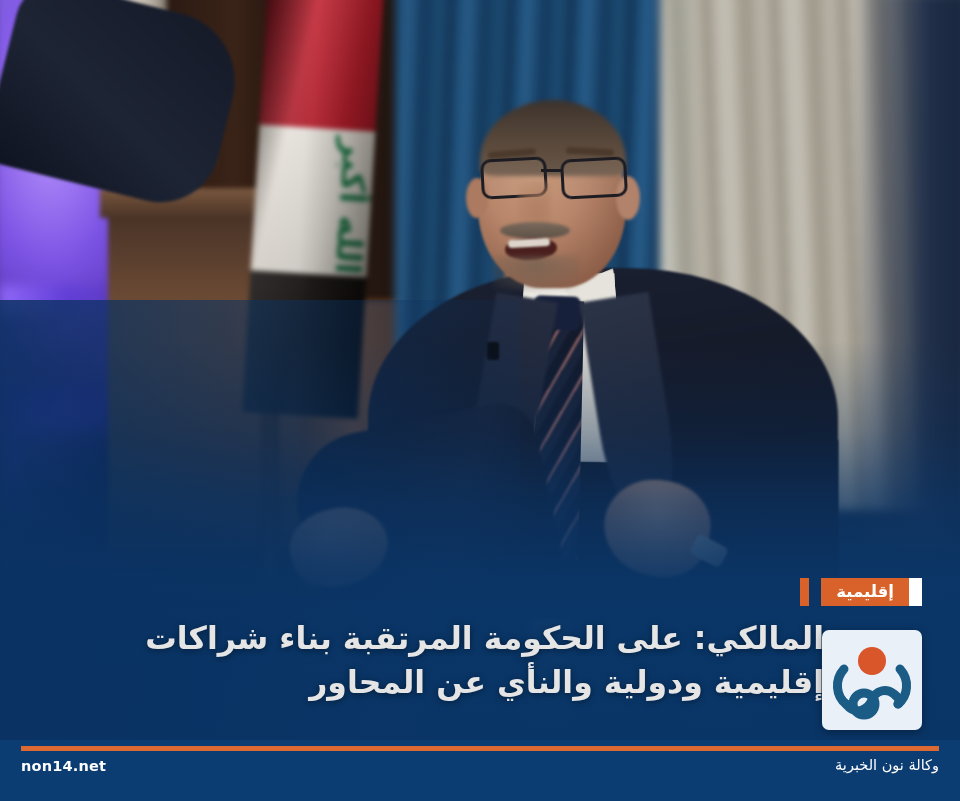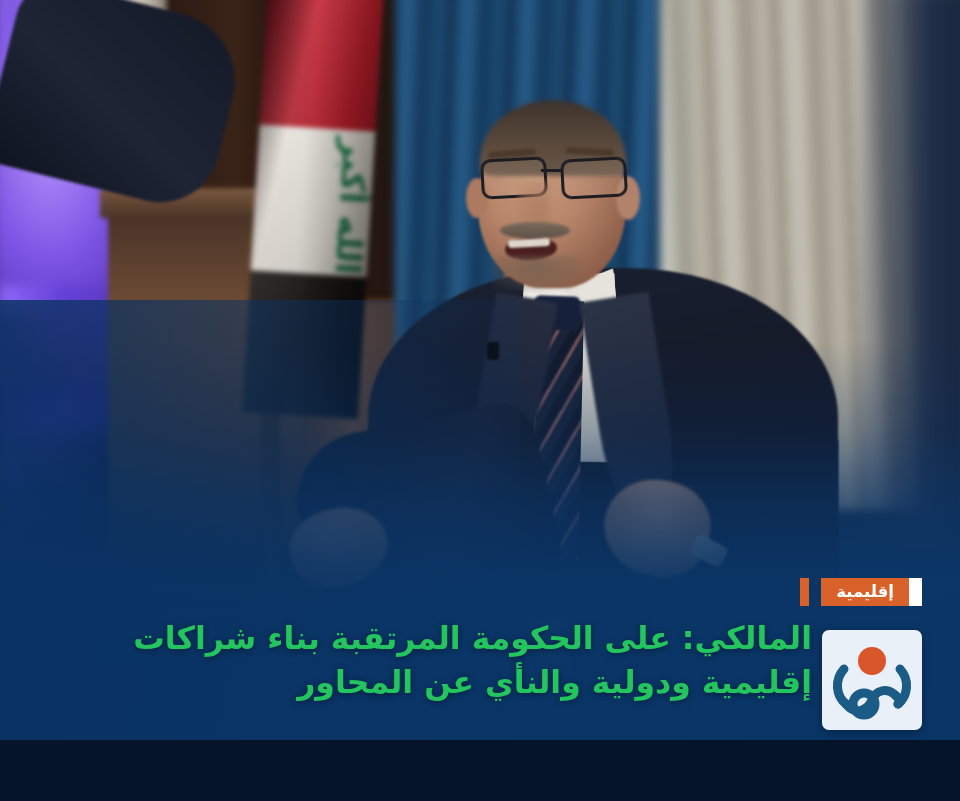--- a/index.html
+++ b/index.html
@@ -457,26 +457,26 @@
   }
   .blue-left-wash {
     position: absolute; left: 0; top: 300px;
     width: 520px; height: 440px;
     background: linear-gradient(100deg, rgba(10,50,98,0.85) 0%, rgba(10,50,98,0.45) 55%, rgba(10,50,98,0.0) 100%);
   }
 
   
   .headline {
     position: absolute;
-    right: 148px;
+    right: 136px;
     bottom: 96px;
     width: 706px;
     text-align: right;
     direction: rtl;
-    color: #22c55e;
+    color: #e5e5e5;
     font-size: 31.5px;
     font-weight: bold;
     line-height: 1.42;
     letter-spacing: 0px;
     text-shadow: 0 1px 6px rgba(0,0,0,0.45);
   }
 
   
   .badge {
     position: absolute;
@@ -640,14 +640,19 @@
   <div class="logo-box">
     <svg viewBox="0 0 100 100" width="100" height="100">
       <circle cx="50" cy="31" r="14" fill="#d9552a"></circle>
       <path d="M22 39 C12 50 14 66 24 74" fill="none" stroke="#1b5c86" stroke-width="9" stroke-linecap="round"></path>
       <path d="M78 39 C88 50 86 66 76 74" fill="none" stroke="#1b5c86" stroke-width="9" stroke-linecap="round"></path>
       <path d="M24 74 C34 86 46 80 50 70 C54 60 64 58 72 64 C78 69 79 73 76 74" fill="none" stroke="#1b5c86" stroke-width="9" stroke-linecap="round"></path>
       <circle cx="42" cy="74" r="11" fill="none" stroke="#1b5c86" stroke-width="9"></circle>
     </svg>
   </div>
 
+  <div class="footer">
+    <div class="footer-rule"></div>
+    <div class="footer-left">non14.net</div>
+    <div class="footer-right">وكالة نون الخبرية</div>
+  </div>
 
 </div>
 
 </body></html>

